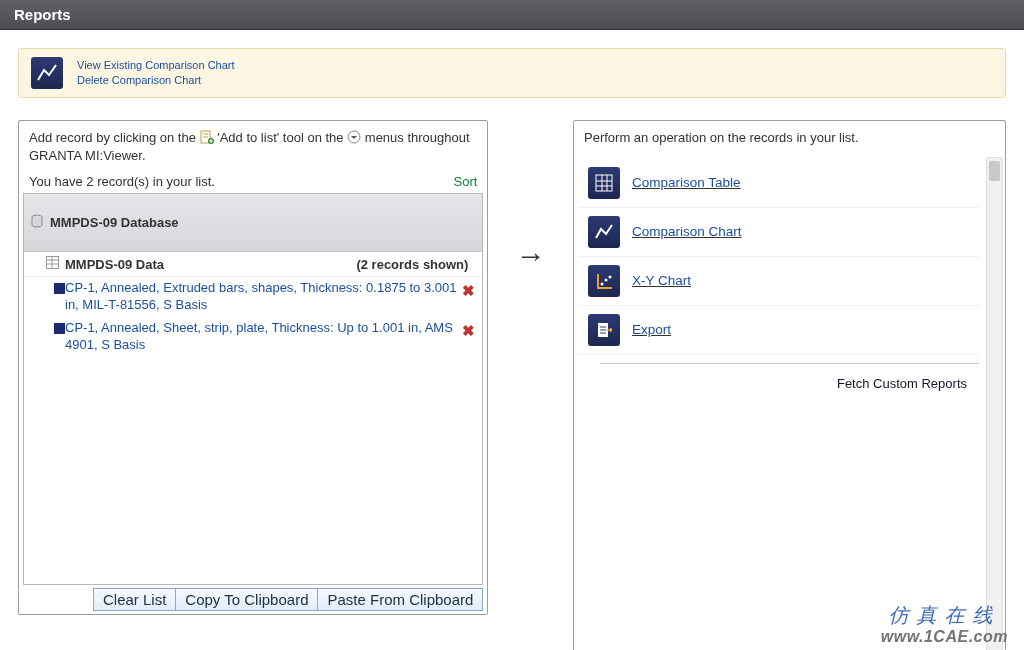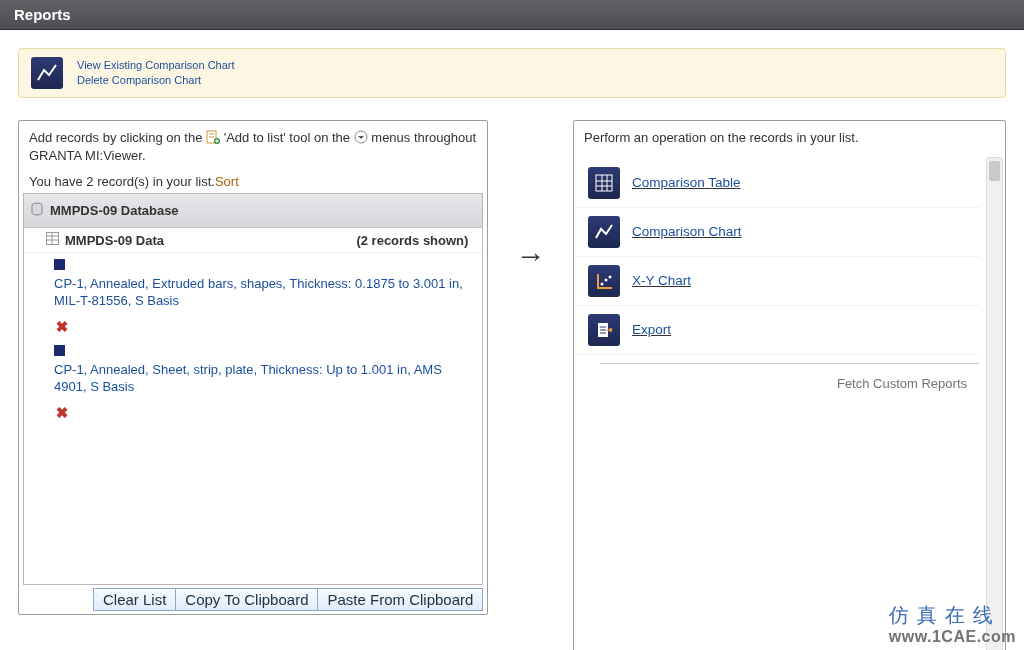--- a/index.html
+++ b/index.html
@@ -76,52 +76,52 @@
     padding: 8px 10px 6px 10px;
     line-height: 1.35;
   }
   .inline-icon {
     display: inline-block;
     width: 14px; height: 14px;
     vertical-align: -2px;
   }
   .list-head {
     display: flex;
+    justify-content: space-between;
     padding: 4px 10px 4px 10px;
   }
   .records-tree {
     margin: 0 4px;
     border: 1px solid #b8b8b8;
     background: #fff;
     flex: 1;
     overflow: auto;
   }
   .db-row {
     background: linear-gradient(#e7e7ea, #d7d7db);
     border-bottom: 1px solid #c6c6c9;
     font-weight: bold;
-    padding: 8px 6px;
+    padding: 20px 6px;
     display: flex; align-items: center; gap: 6px;
   }
   .data-row {
     padding: 4px 6px 4px 22px;
     font-weight: bold;
     display: flex; align-items: center; gap: 6px;
     border-bottom: 1px solid #eee;
     text-align: center;
   }
   .data-row .count { margin-left: auto; padding-right: 8px; }
   .record-row {
     display: flex;
     align-items: flex-start;
-    gap: 6px;
+    gap: 0;
     padding: 3px 6px 3px 30px;
     color: #1b4f9e;
     line-height: 1.3;
-    flex-direction: column;
   }
   .record-row .sq {
     width: 11px; height: 11px; background: #1d2b6e; margin-top: 3px; flex-shrink: 0;
   }
   .record-row .txt { flex: 1; }
   .record-row .del {
     color: #c1322c;
     font-weight: bold;
     font-size: 15px;
     cursor: pointer;
@@ -168,44 +168,45 @@
     display: flex; align-items: center; justify-content: center;
     flex-shrink: 0;
   }
   .op-icon.dark { background: linear-gradient(#2d3a74,#1d2750); }
   .op-link { color: #1b4f9e; font-size: 13.5px; }
   .hr { margin: 8px 22px 6px 22px; border: none; border-top: 1px solid #c9c9c9; }
   .fetch {
     text-align: right;
     padding: 6px 34px 0 0;
   }
-  .fetch a { color: #737373; cursor: pointer; }
+  .fetch a { color: #0f172a; cursor: pointer; }
   .scroll-track {
     position: absolute;
     right: 2px; top: 4px; bottom: 4px;
     width: 17px;
     background: #f0f0f0;
     border: 1px solid #dedede;
     border-radius: 2px;
   }
   .scroll-thumb {
     position: absolute; left: 2px; right: 2px; top: 3px;
     height: 20px; background: #c9c9c9; border-radius: 2px;
   }
   .watermark {
     position: fixed;
-    right: 8px; bottom: 4px;
-    text-align: left;
+    right: 16px; bottom: 4px;
+    text-align: center;
     font-size: 16px;
     pointer-events: none;
     line-height: 1.2;
+    font-style: italic;
   }
   .watermark .cn { color: #3d6db5; font-family: "Microsoft YaHei", sans-serif; font-size: 20px; letter-spacing: 8px;}
   .watermark .url { color: #737373; font-weight: bold; letter-spacing: 0.5px;}
-  .sort-link { color: #a16207; cursor: pointer; }
+  .sort-link { color: #15803d; cursor: pointer; }
 </style>
 </head>
 <body>
 
 <div class="header">
   <span>Reports</span>
 </div>
 
 <div class="content">
 
@@ -218,21 +219,21 @@
     <div class="banner-links">
       <a>View Existing Comparison Chart</a>
       <a>Delete Comparison Chart</a>
     </div>
   </div>
 
   <div class="panels">
 
     <div class="panel panel-left">
       <div class="panel-instr">
-        <span>Add records by clicking on the </span>
+        <span>Add record by clicking on the </span>
         <span class="inline-icon">
           <svg width="14" height="14" viewBox="0 0 14 14">
               <rect x="1" y="1" width="9" height="12" fill="#fff" stroke="#c79a3a"></rect>
               <line x1="3" y1="4" x2="8" y2="4" stroke="#c79a3a"></line>
               <line x1="3" y1="7" x2="8" y2="7" stroke="#c79a3a"></line>
               <circle cx="11" cy="11" r="3" fill="#3a8a3a"></circle>
               <path d="M11 9v4M9 11h4" stroke="#fff"></path>
             </svg>
         </span>
         <span> 'Add to list' tool on the </span>

